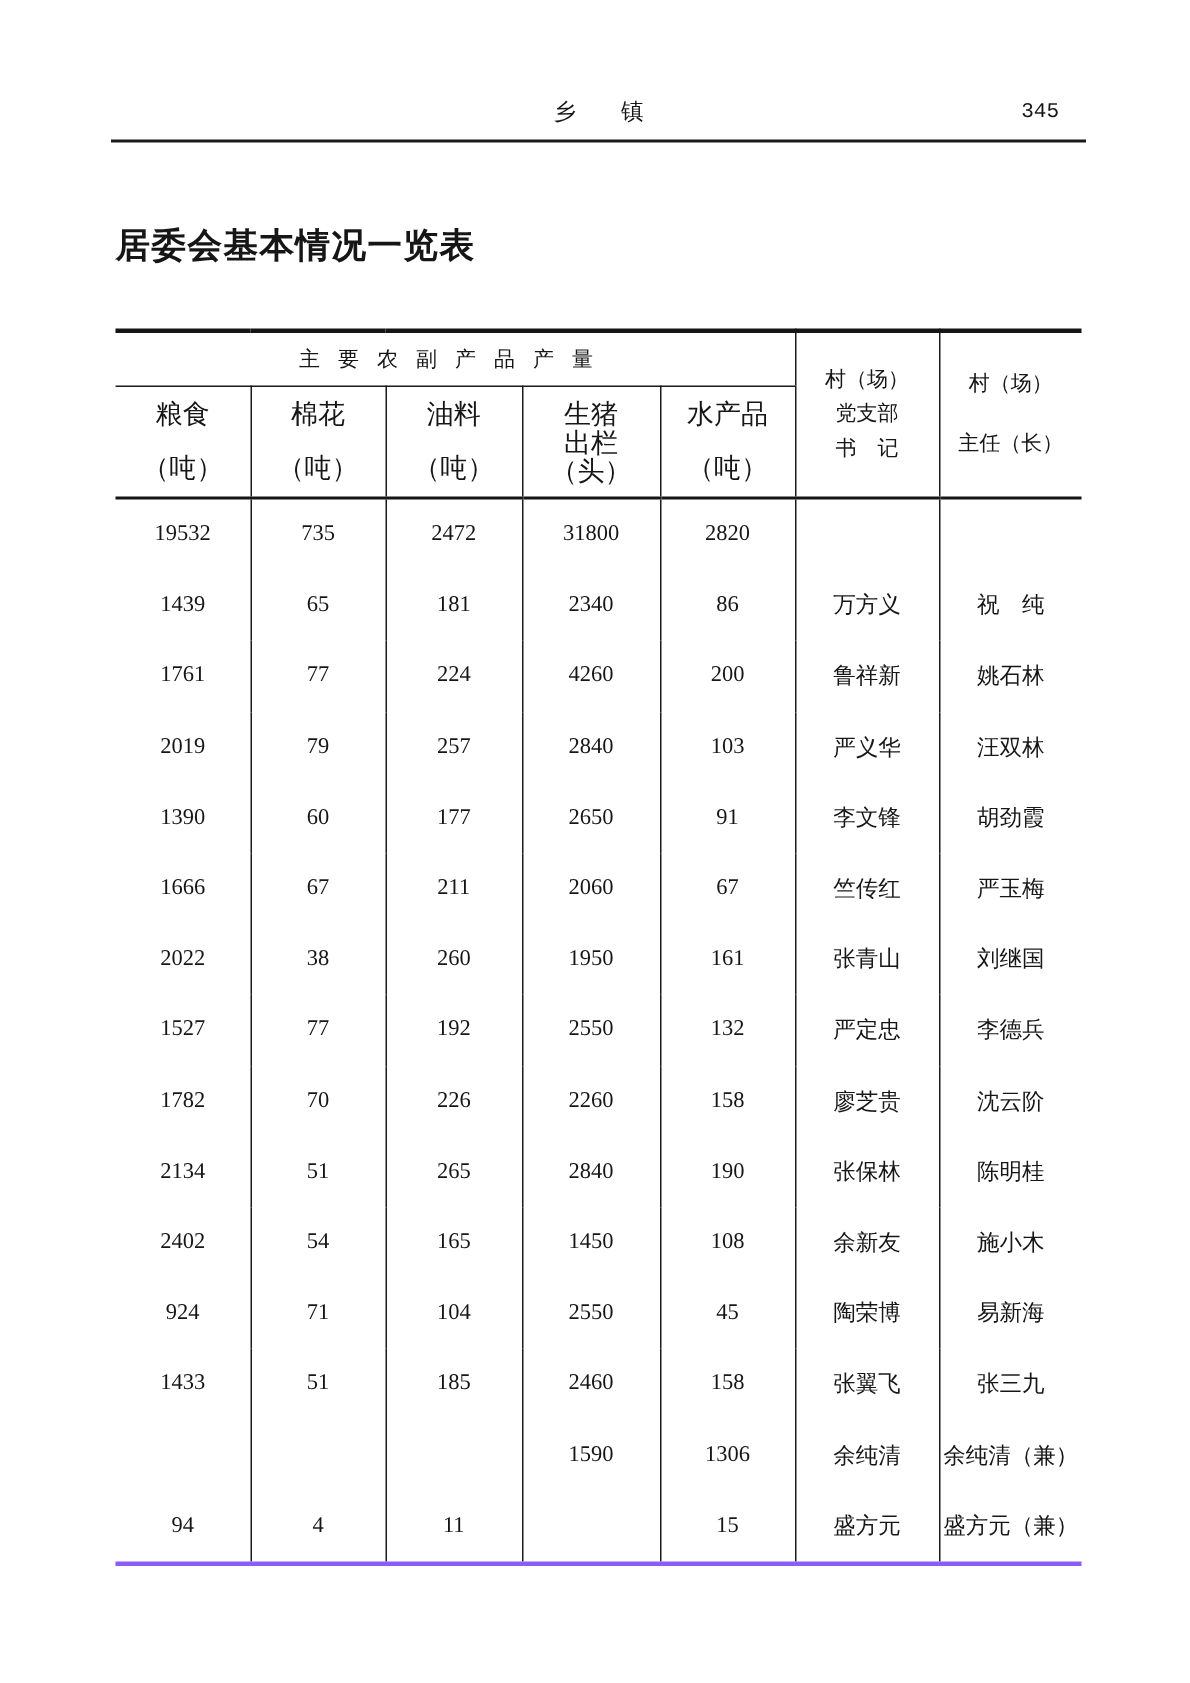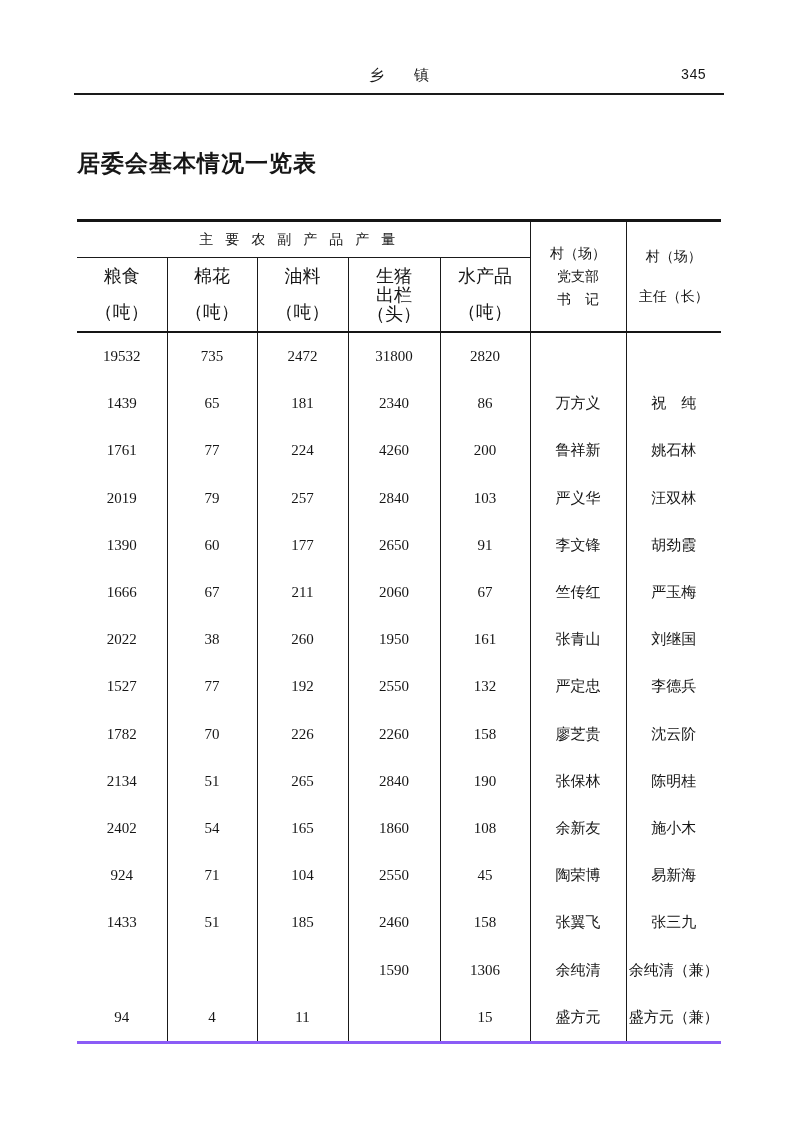--- a/index.html
+++ b/index.html
@@ -257,21 +257,21 @@
           <td class="c-num v">265</td>
           <td class="c-num v">2840</td>
           <td class="c-num v">190</td>
           <td class="c-name v">张保林</td>
           <td class="c-name v">陈明桂</td>
         </tr>
         <tr>
           <td class="c-num">2402</td>
           <td class="c-num v">54</td>
           <td class="c-num v">165</td>
-          <td class="c-num v">1860</td>
+          <td class="c-num v">1450</td>
           <td class="c-num v">108</td>
           <td class="c-name v">余新友</td>
           <td class="c-name v">施小木</td>
         </tr>
         <tr>
           <td class="c-num">924</td>
           <td class="c-num v">71</td>
           <td class="c-num v">104</td>
           <td class="c-num v">2550</td>
           <td class="c-num v">45</td>

